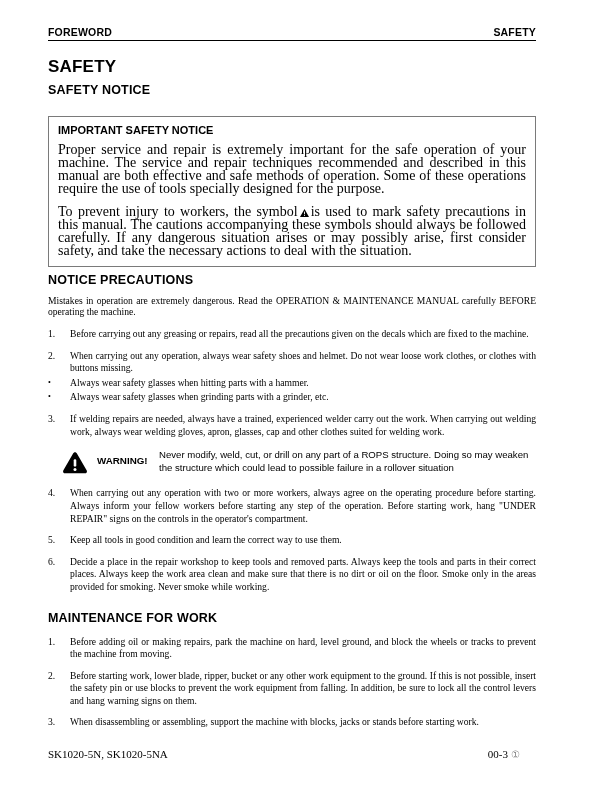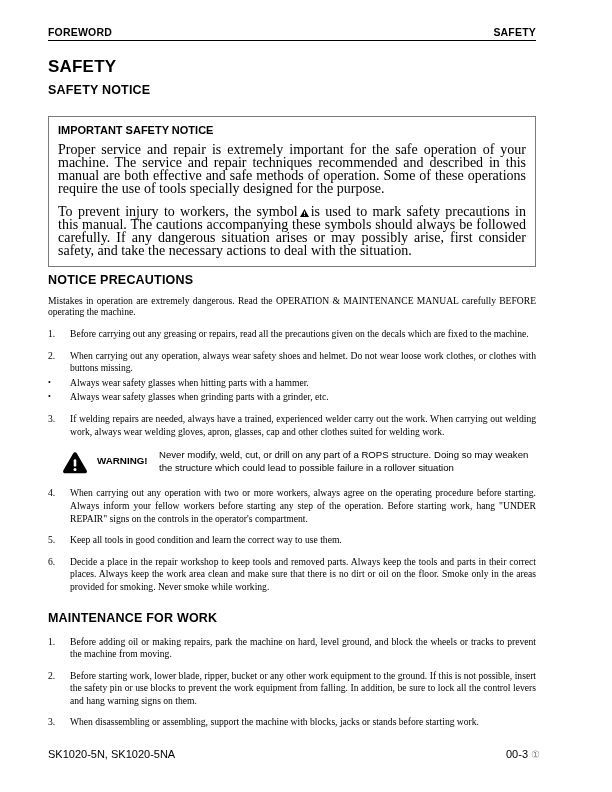--- a/index.html
+++ b/index.html
@@ -143,26 +143,26 @@
     font-family: "Liberation Sans", sans-serif;
     font-size: 9.6px;
     line-height: 12.6px;
     flex: 1 1 auto;
   }
 
   
   .foot {
     position: absolute;
     left: 48px;
-    right: 44px;
+    right: 64px;
     bottom: 32px;
     display: flex;
     justify-content: space-between;
     align-items: center;
-    font-family: Liberation Sans, sans-serif;
+    font-family: Liberation Serif, serif;
     font-size: 11px;
   }
   .foot .circ {
     color: #8a8a8a;
     font-size: 10px;
     margin-left: 3px;
   }
 </style>
 </head>
 <body>

